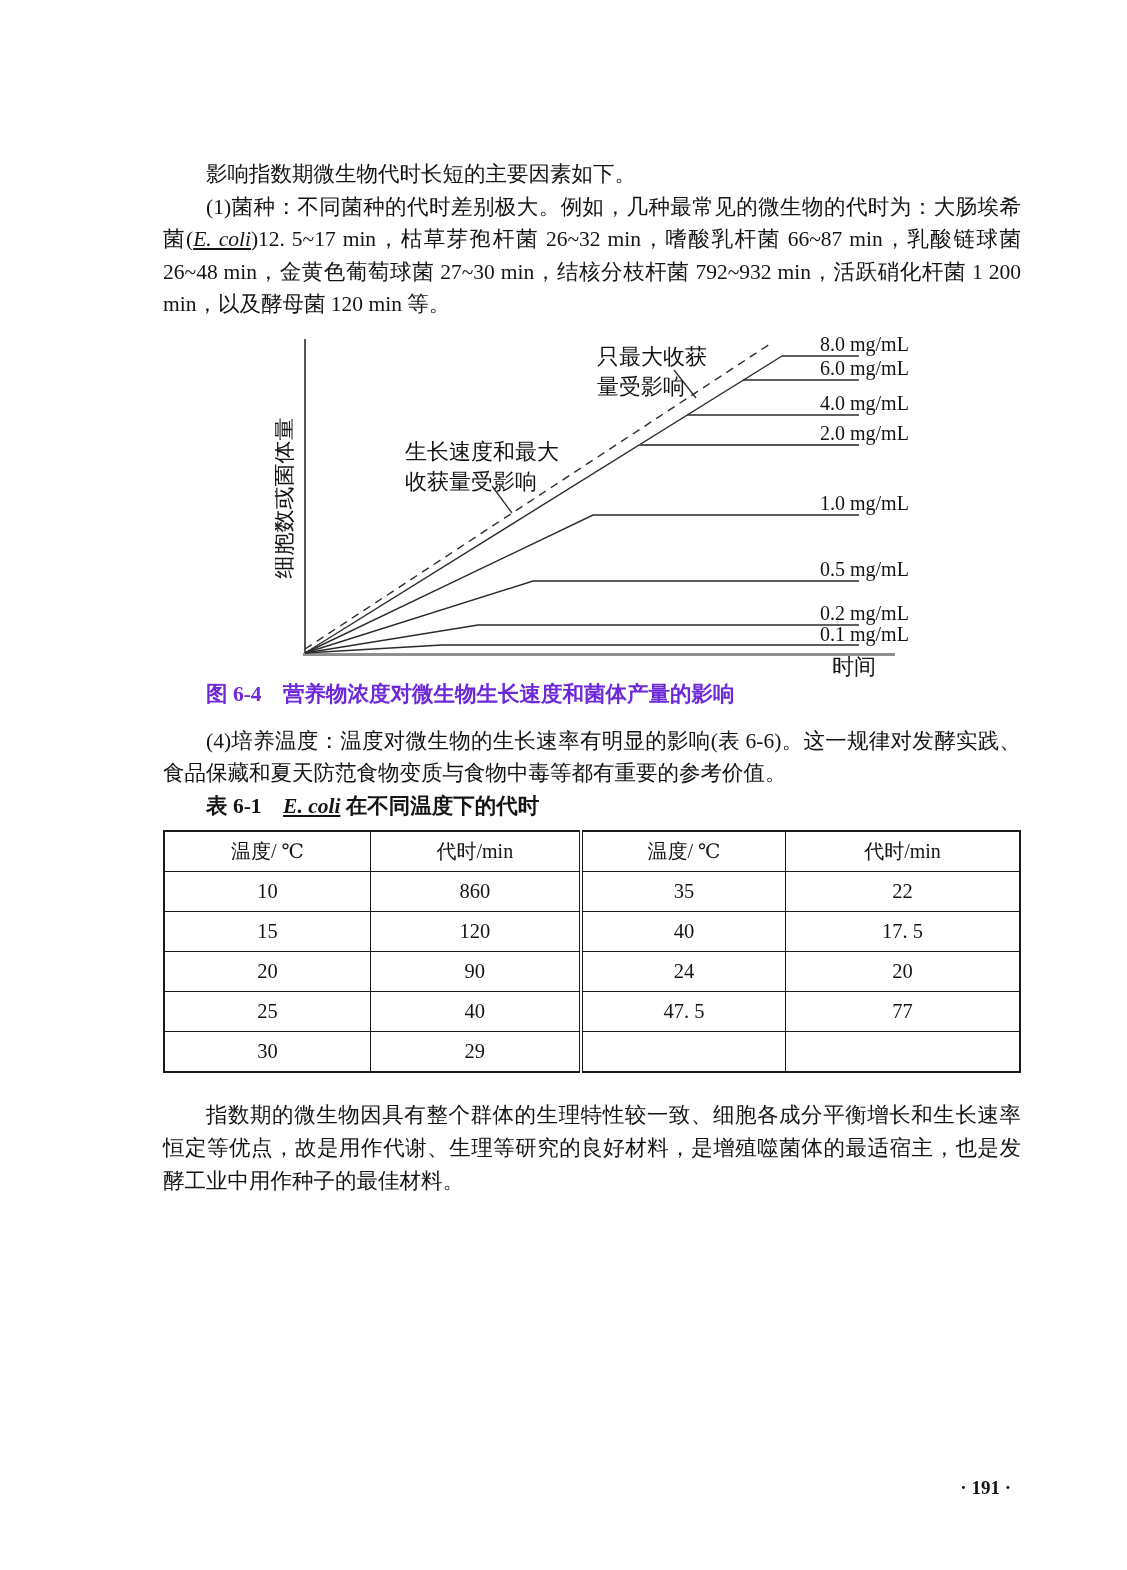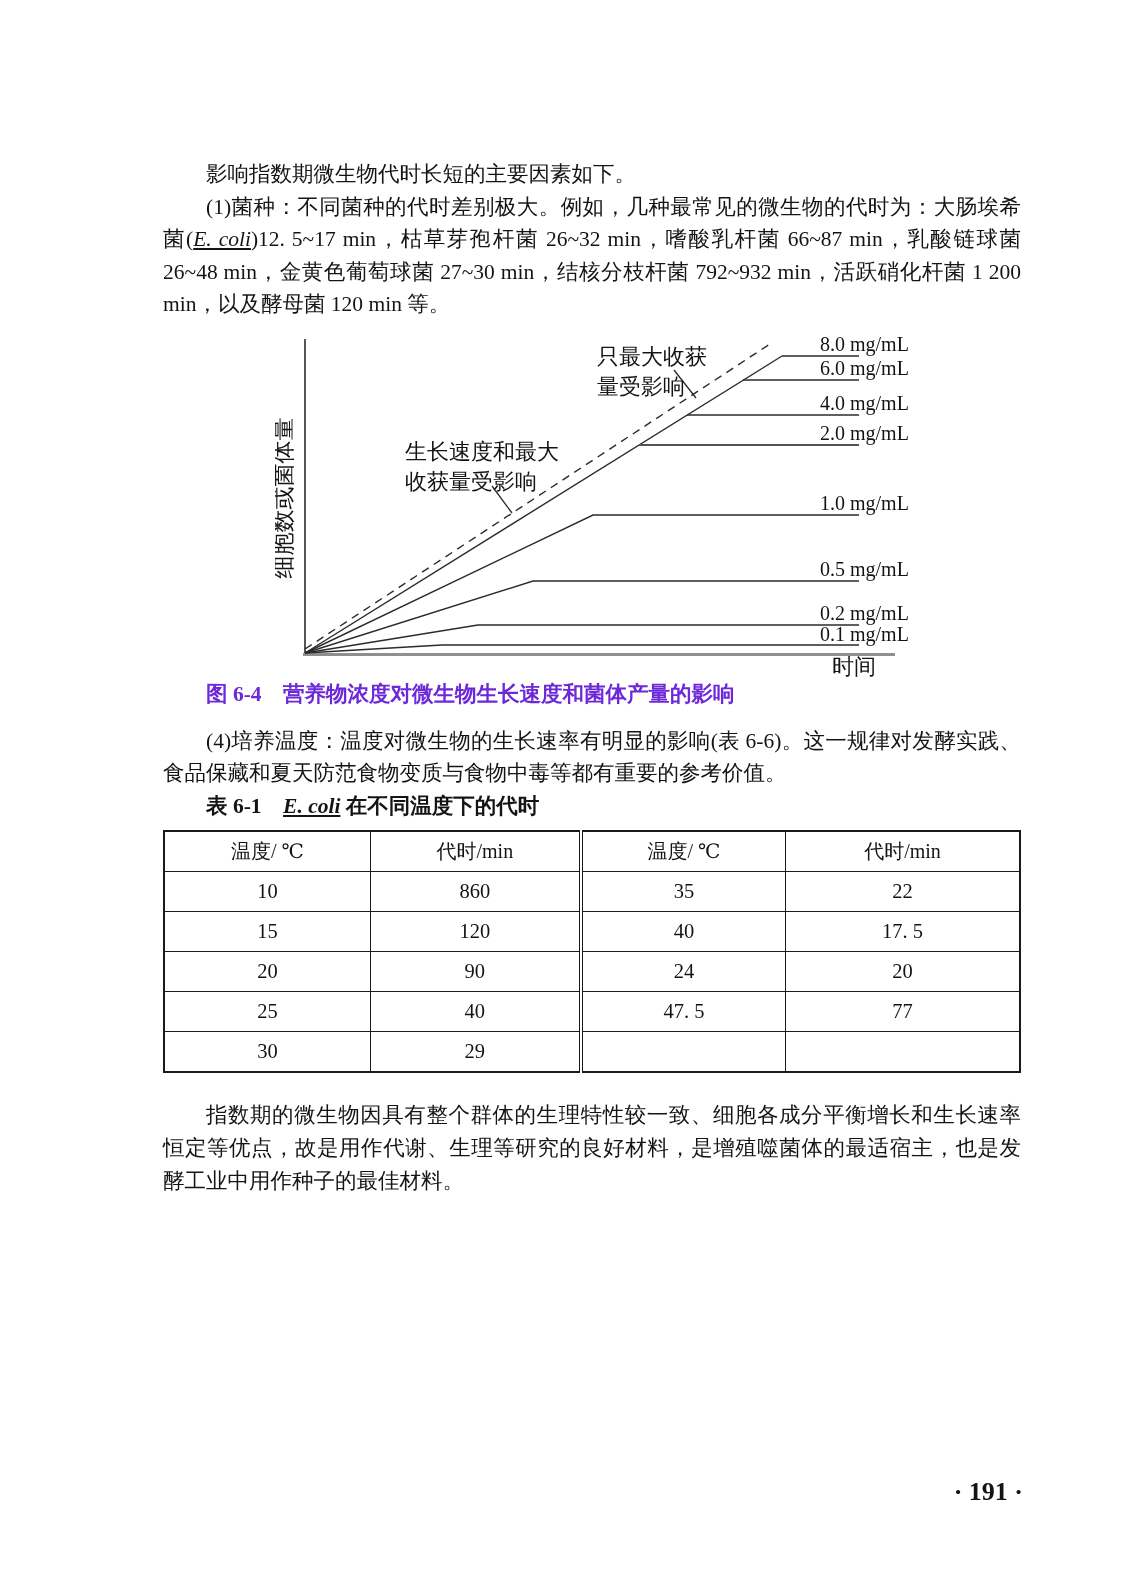--- a/index.html
+++ b/index.html
@@ -65,23 +65,23 @@
   table.temp-table th:nth-child(3), table.temp-table td:nth-child(3) {
     border-left:4px double #1a1a1a;
   }
   table.temp-table col.c1 { width:24.1%; }
   table.temp-table col.c2 { width:24.6%; }
   table.temp-table col.c3 { width:23.9%; }
   table.temp-table col.c4 { width:27.4%; }
   .p-last { margin-top:26px !important; }
   .page-number {
     position:absolute;
-    top:1477px; right:104px;
+    top:1477px; right:116px;
     font-weight:bold;
-    font-size:26px;
+    font-size:19px;
     color:#141414;
   }
   .chart-text { font-family:"Liberation Serif","DejaVu Serif",serif; fill:#141414; }
 </style>
 </head>
 <body>
 
 <div class="page">
   <div class="content">
 

